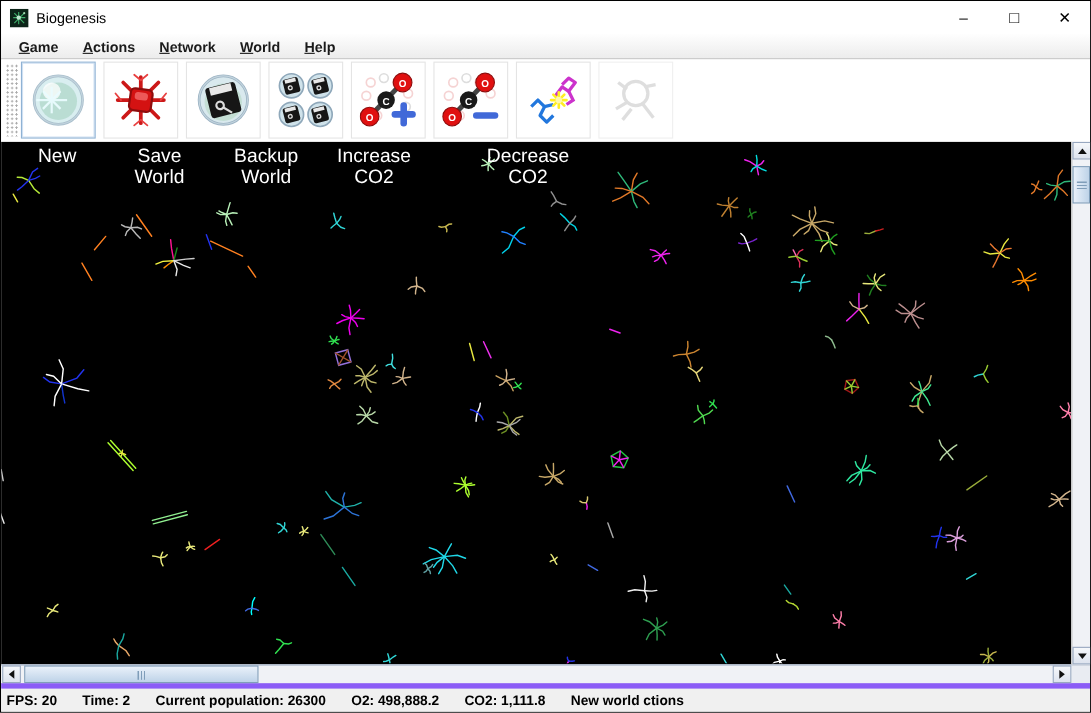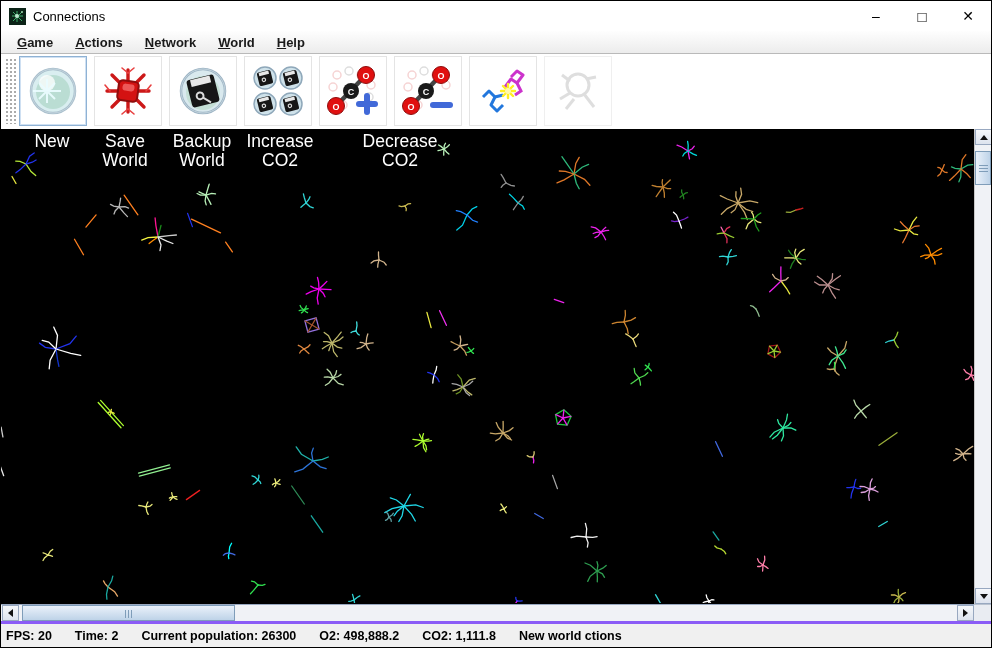--- a/index.html
+++ b/index.html
@@ -35,21 +35,21 @@
   .tb-btn:first-of-type { margin-left:2px; }
   .tb-btn.selected { border:1px solid #8fb2d4; box-shadow:inset 0 0 0 1px #cfe0f2; }
   .tb-btn.disabled { border:1px solid #efefef; }
   .tb-btn svg { width:52px; height:52px; }
 
   
   .content { flex:1 1 auto; display:flex; min-height:0; }
   .world { position:relative; width:973px; background:#000; overflow:hidden; }
   .world svg.orgs { position:absolute; left:0; top:0; }
 
-  .world-labels { position:absolute; left:16px; top:3px; display:flex; pointer-events:none; }
+  .world-labels { position:absolute; left:16px; top:3px; display:flex; pointer-events:none;gap:20px; }
   .wl { color:#fff; font-size:17.5px; line-height:19px; text-align:center; white-space:nowrap; }
   .wl:nth-child(1){width:70px;} .wl:nth-child(2){width:76px;} .wl:nth-child(3){width:78px;}
   .wl:nth-child(4){width:78px;} .wl:nth-child(5){width:78px;margin-left:42px;} .wl:nth-child(6){width:78px;}
   .wl:nth-child(7){width:116px;}
 
   
   .vscroll { width:17px; background:#f0f2f6; border-left:1px solid #c8c8c8;
              position:relative; flex:0 0 auto; }
   .sbtn { position:absolute; width:17px; height:16px; background:linear-gradient(#f6f8fb,#dde3ee);
           border:1px solid #98a8c0; display:flex; align-items:center; justify-content:center; }
@@ -69,42 +69,42 @@
   .hscroll { position:relative; width:973px; background:#f0f2f6; border-top:1px solid #98a8c0; }
   .sbtn.left { left:1px; top:0; height:16px; }
   .sbtn.right { right:0; top:0; height:16px; }
   .hthumb { position:absolute; left:21px; top:0; width:213px; height:16px;
             background:linear-gradient(#eaf1fa,#bed3e8); border:1px solid #7f9db9; }
   .hthumb .grips { position:absolute; top:4px; left:102px; width:8px; height:8px;
             background:repeating-linear-gradient(90deg,#7f9db9 0 1px, transparent 1px 3px); }
   .corner { width:17px; background:#e9ecf2; border-top:1px solid #b9c2d0; flex:0 0 auto; }
 
   
-  .statusbar { height:26px; background:#f0f0f0; border-top:3px solid #8b5cf6;
+  .statusbar { height:26px; background:#f0f0f0; border-top:5px solid #8b5cf6;
                display:flex; align-items:center; padding-left:5px; flex:0 0 auto; }
   .status-item { font-size:12.5px; font-weight:bold; color:#000; margin-right:23px; white-space:nowrap; }
 </style>
 </head>
 <body>
 
 <div class="window">
 
   <div class="titlebar">
     <svg class="app-icon" viewBox="0 0 17 17">
       <rect x="0" y="0" width="17" height="17" fill="#0c2418"></rect>
       <g stroke="#3fae6a" stroke-width="1">
         <line x1="8" y1="3" x2="8" y2="14"></line>
           <line x1="3" y1="8" x2="14" y2="8"></line>
         <line x1="4" y1="4" x2="13" y2="13"></line>
           <line x1="13" y1="4" x2="4" y2="13"></line>
       </g>
       <circle cx="8" cy="8" r="2" fill="#bfe8cf"></circle>
       <circle cx="13" cy="4" r="1" fill="#9fd8af"></circle>
     </svg>
-    <div class="title-text">Connections</div>
+    <div class="title-text">Biogenesis</div>
     <div class="win-controls">
       <div class="win-btn">–</div>
       <div class="win-btn max">□</div>
       <div class="win-btn">✕</div>
     </div>
   </div>
 
   <div class="menubar">
     <div class="menu-item"><u>G</u>ame</div>
     <div class="menu-item"><u>A</u>ctions</div>

